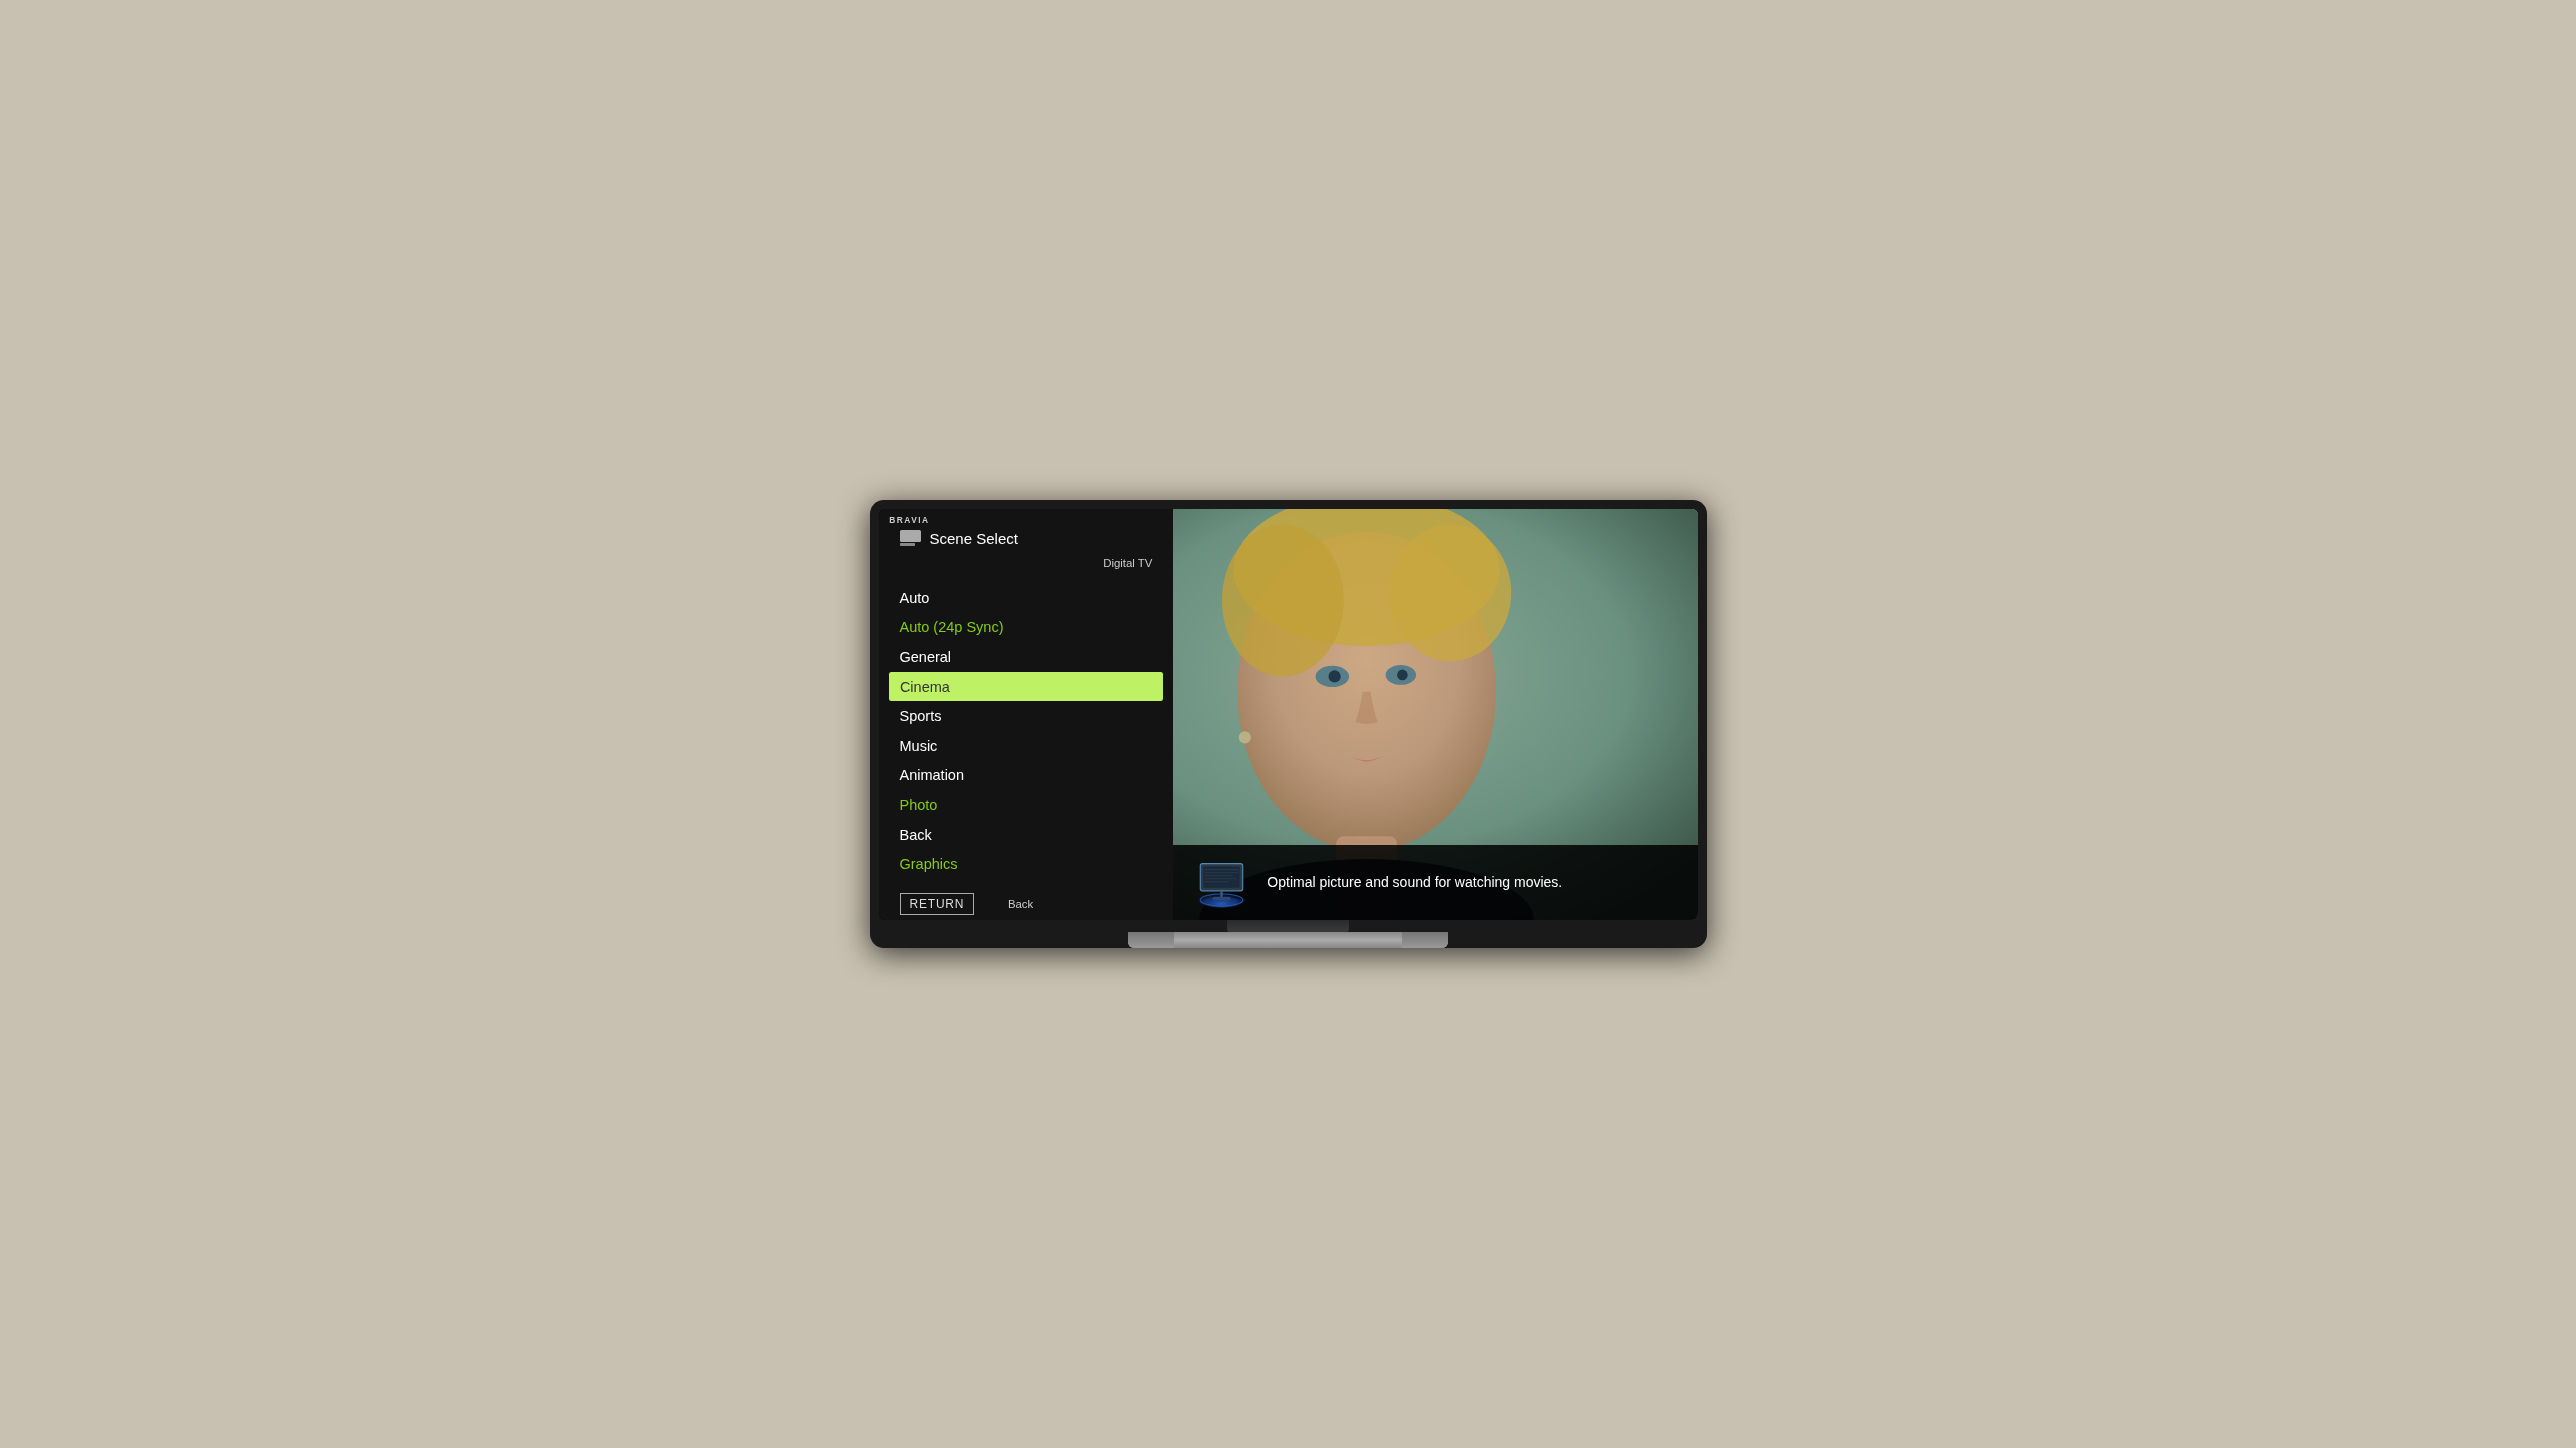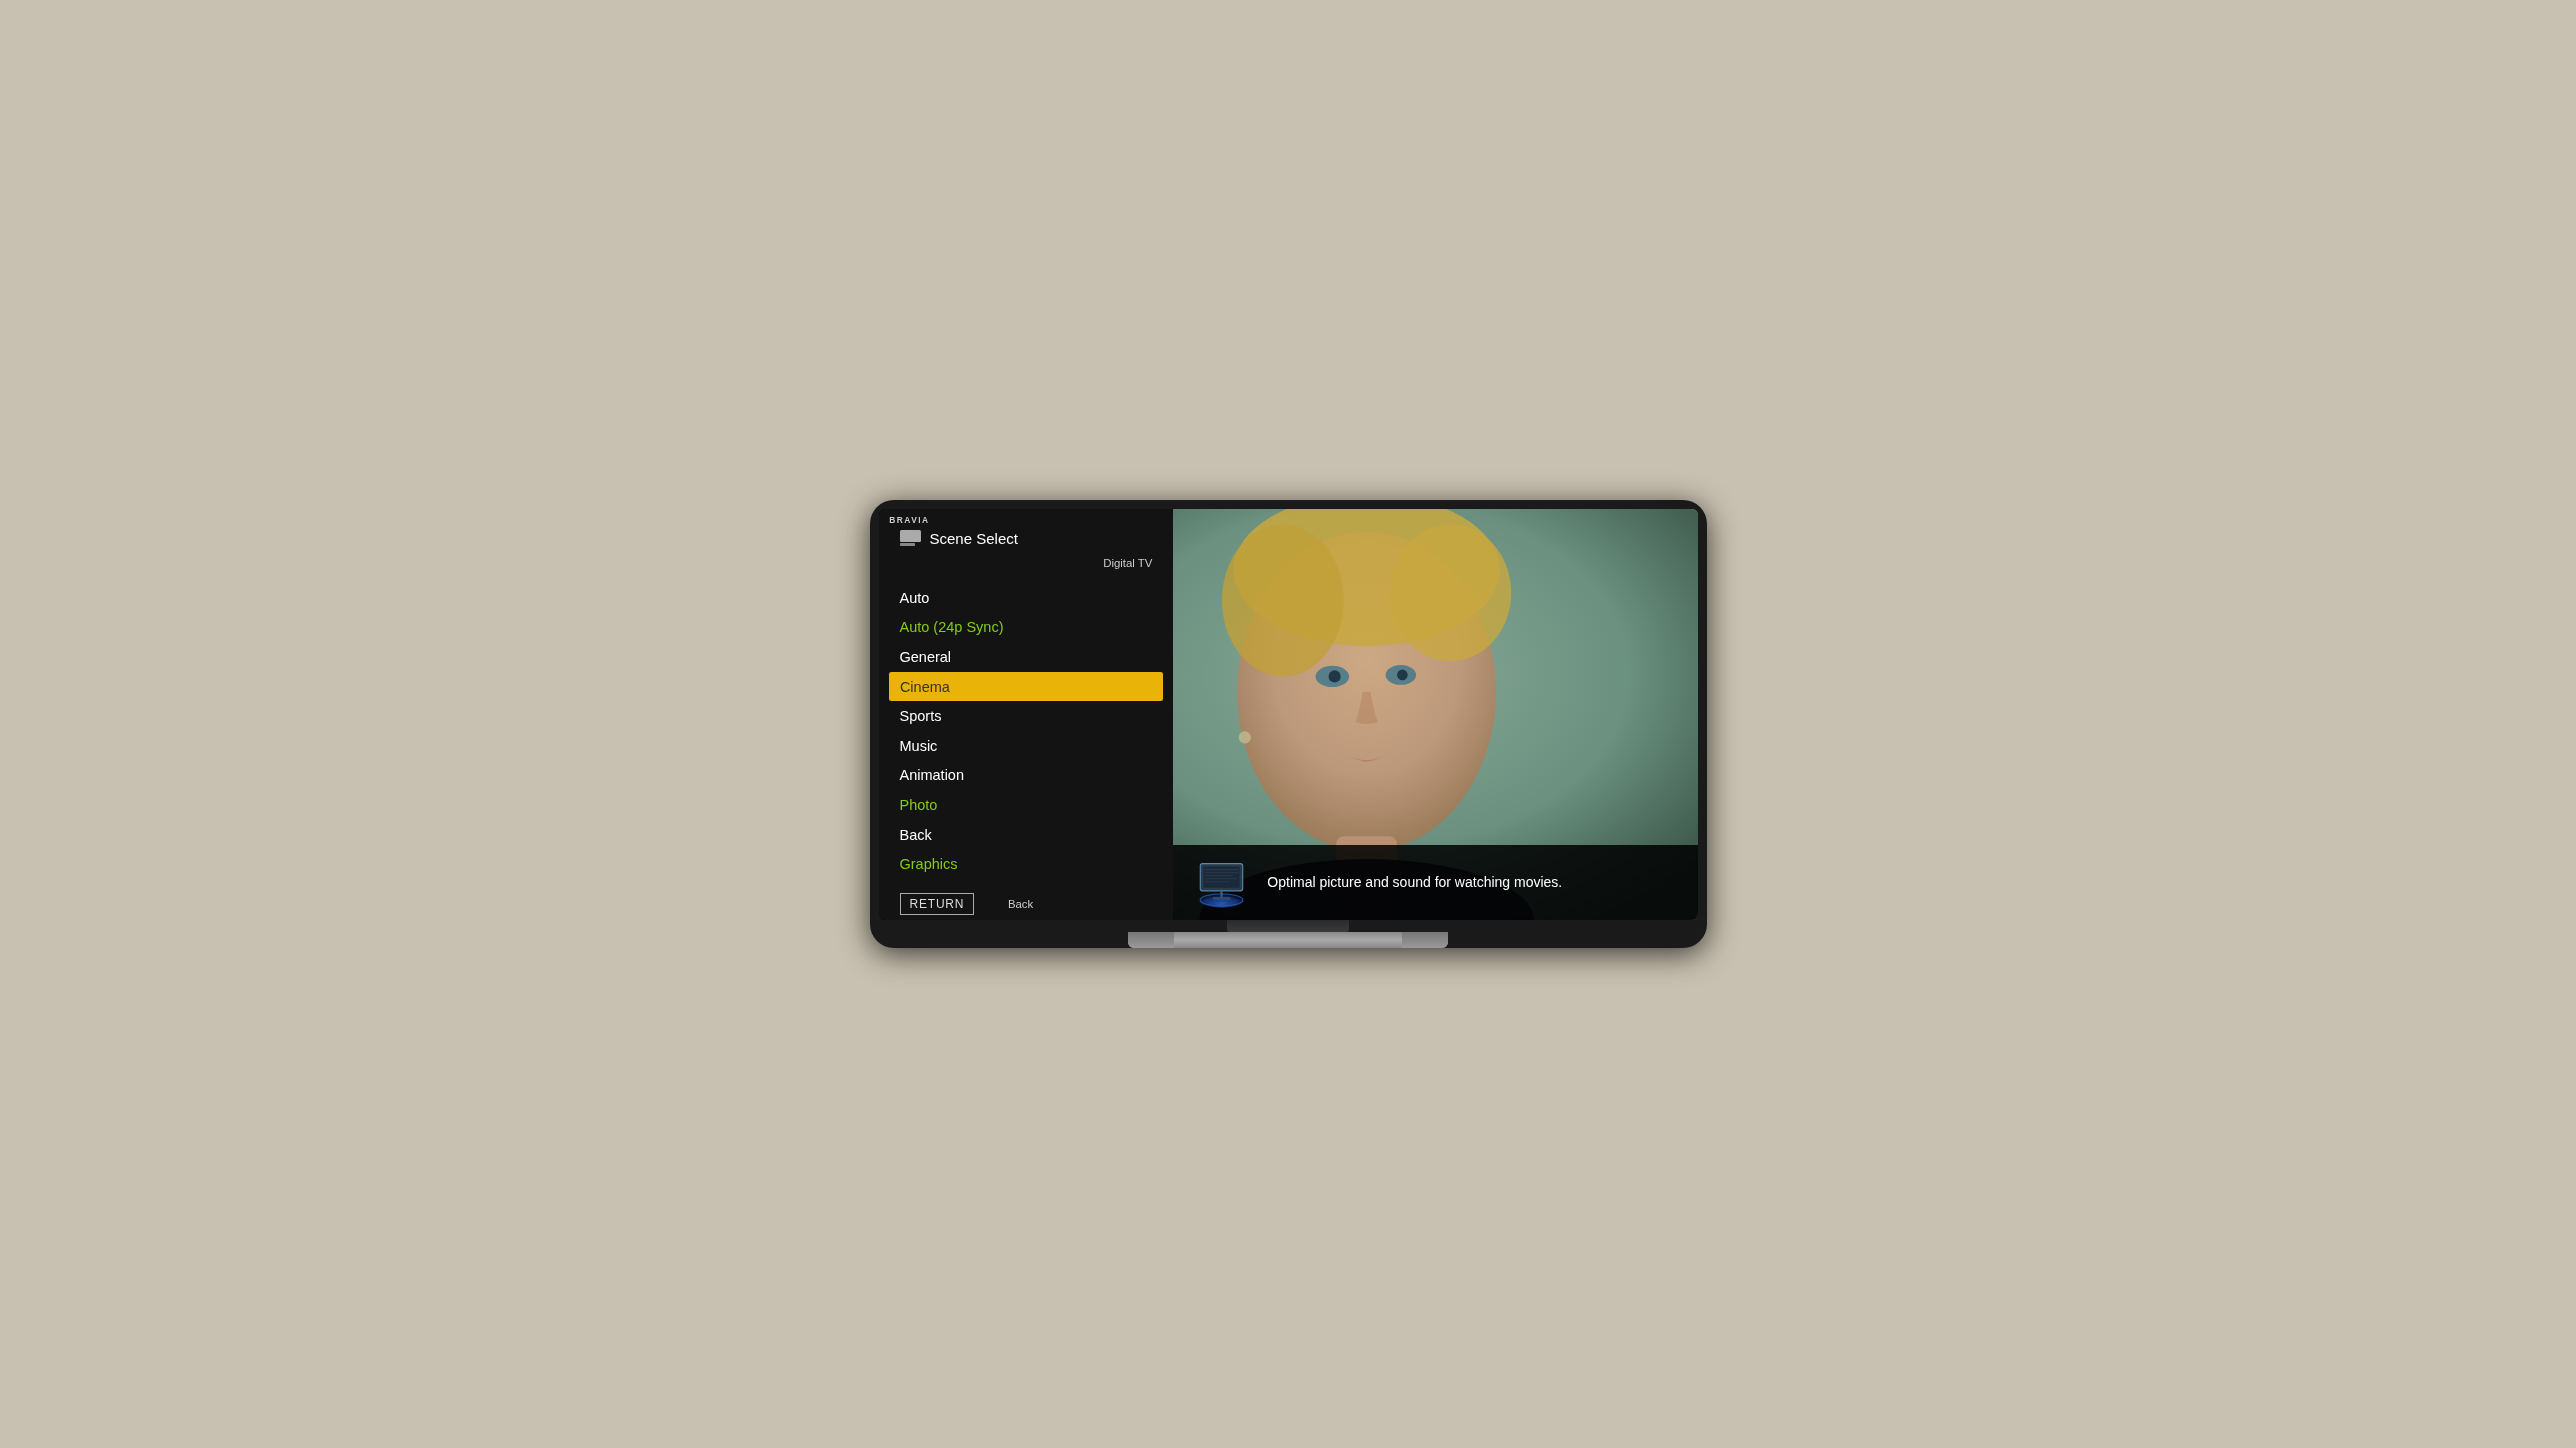--- a/index.html
+++ b/index.html
@@ -10,21 +10,21 @@
       justify-content: center;
       align-items: center;
       min-height: 100vh;
       font-family: Arial, sans-serif;
     }
 
     .tv-outer {
       width: 92%;
       max-width: 837px;
       background: #1a1a1a;
-      border-radius: 24px;
+      border-radius: 14px;
       padding: 9px 9px 0 9px;
       box-shadow: 0 6px 30px rgba(0,0,0,0.7);
     }
 
     .tv-screen-bezel {
       background: #000;
       border-radius: 6px;
       overflow: hidden;
       position: relative;
     }
@@ -116,21 +116,21 @@
       cursor: pointer;
       border-radius: 0;
       color: #fff;
     }
 
     .menu-item.dimmed {
       color: #84cc16;
     }
 
     .menu-item.active {
-      background: #eab308;
+      background: #bef264;
       color: #333;
       border-radius: 2.3px;
       margin: 0 10.7px;
       padding: 6.8px 10.7px;
     }
 
     .return-row {
       display: flex;
       align-items: center;
       gap: 7.6px;

